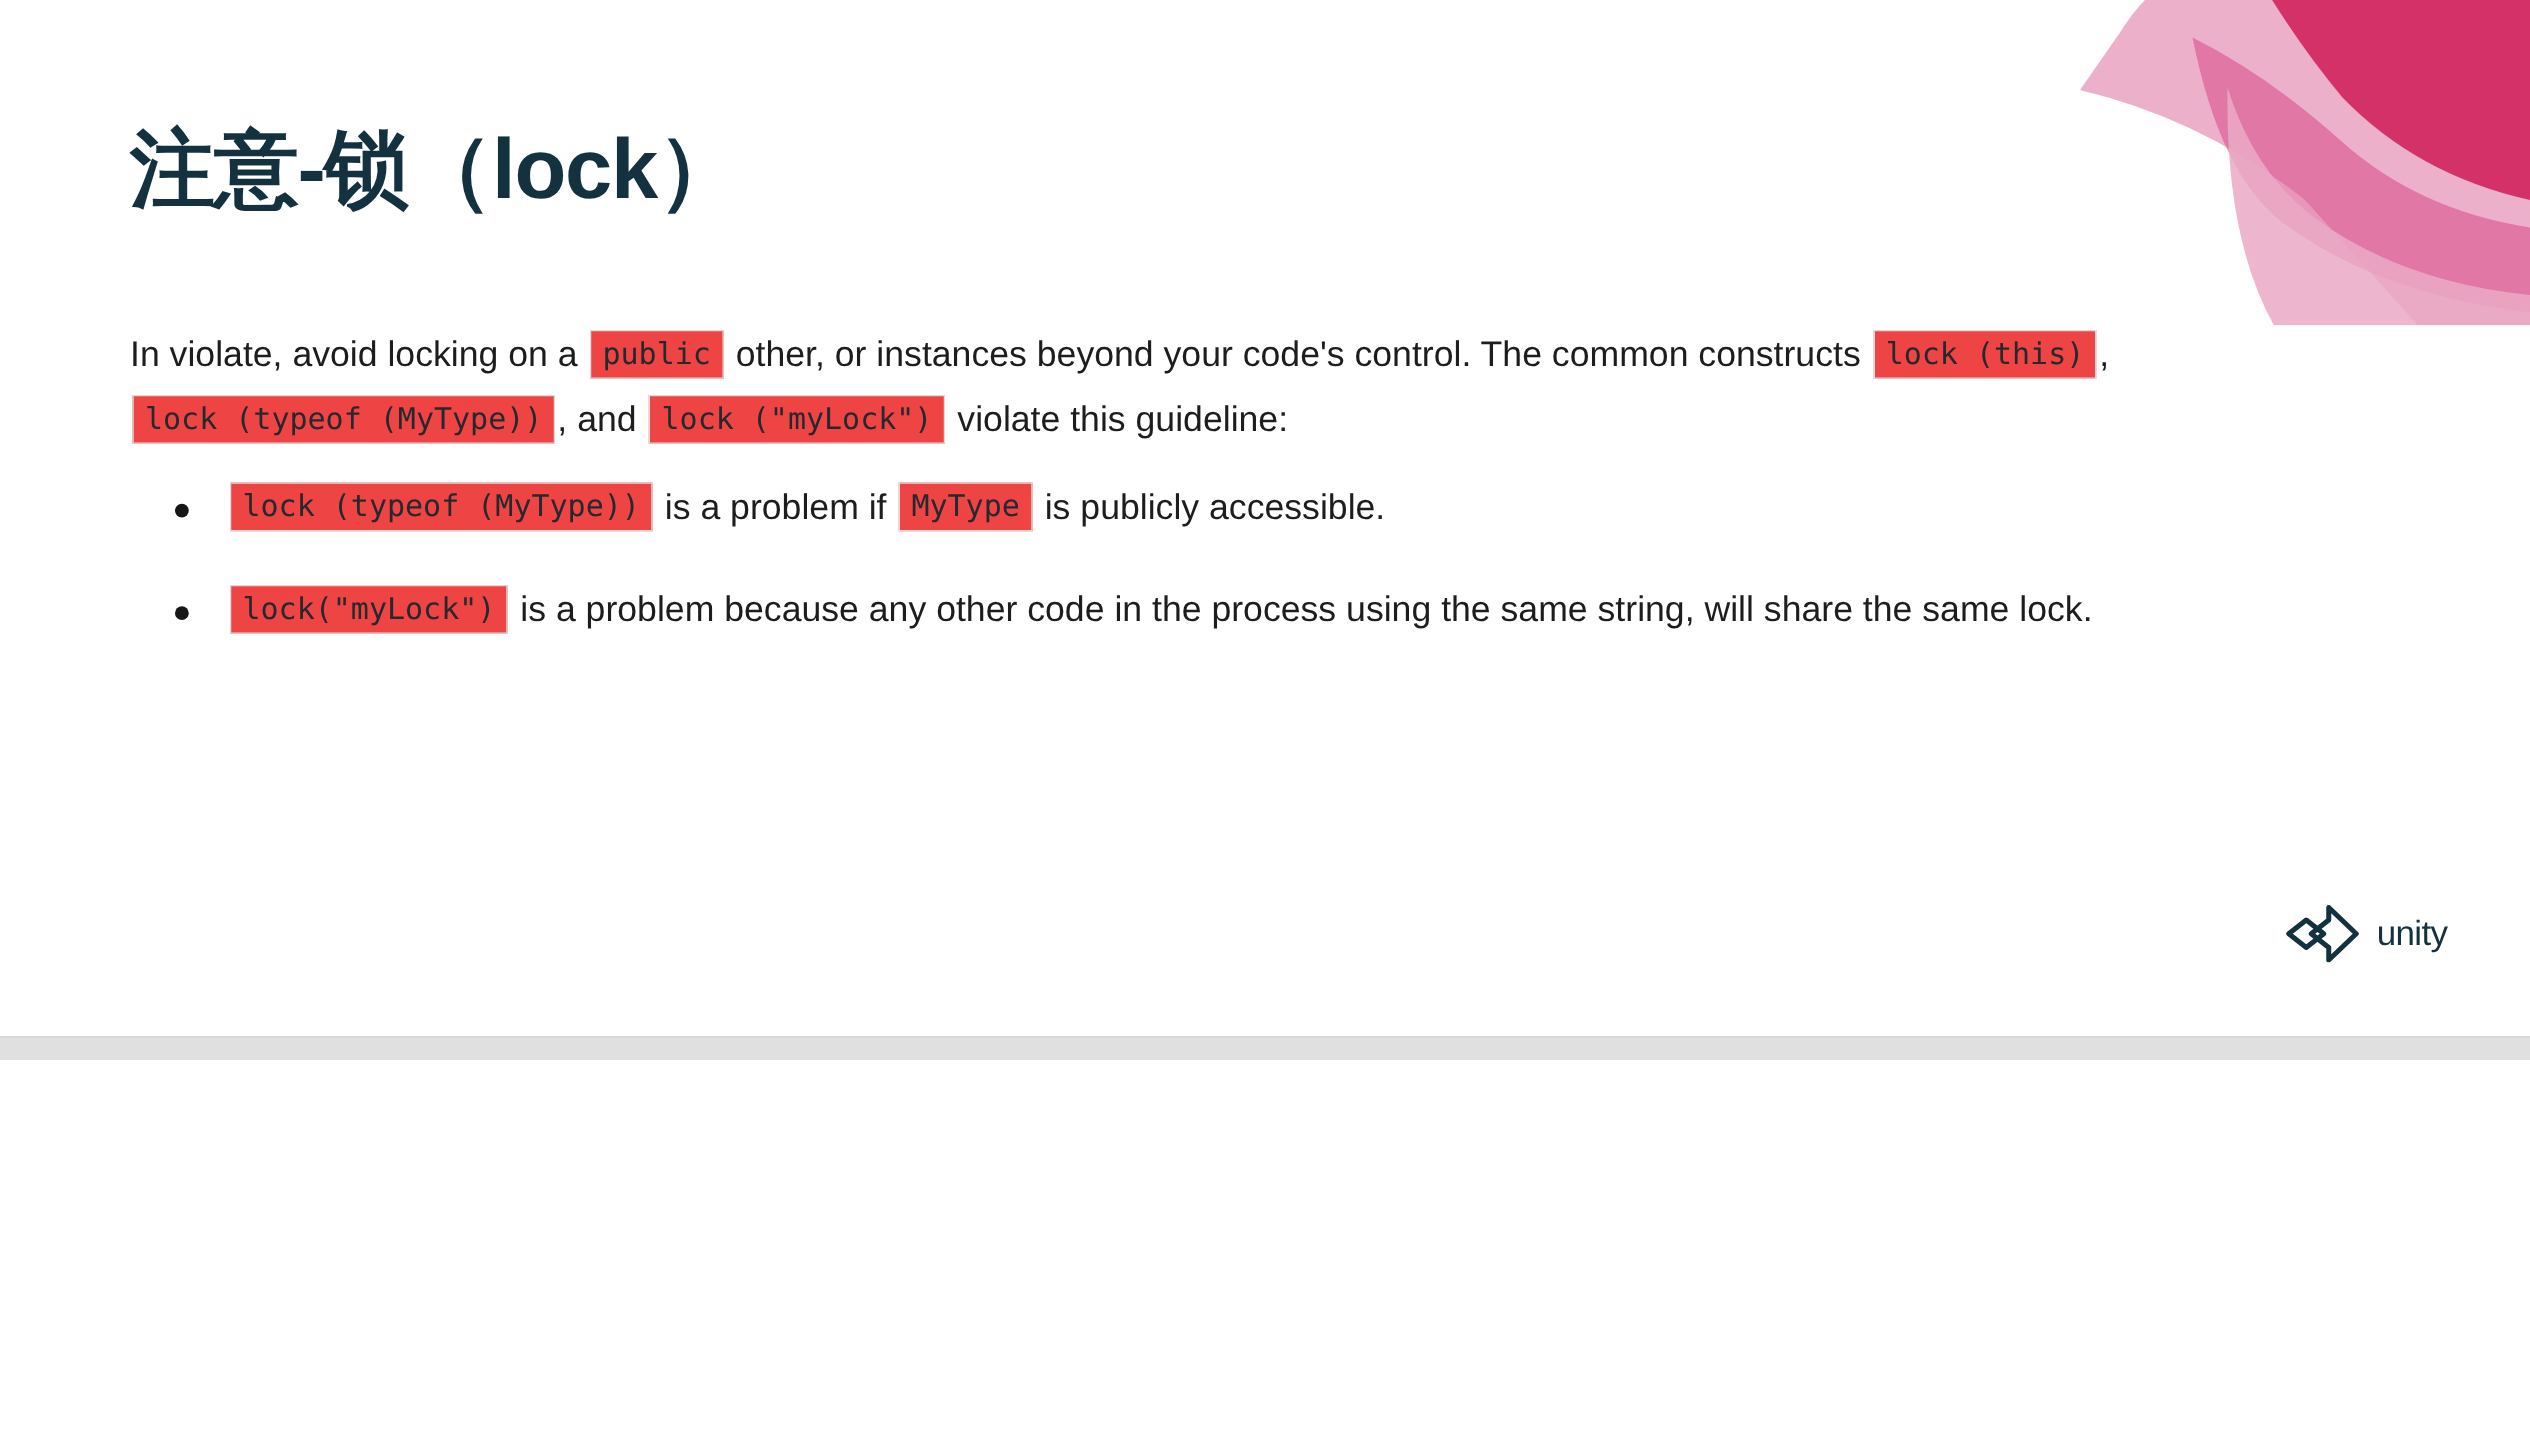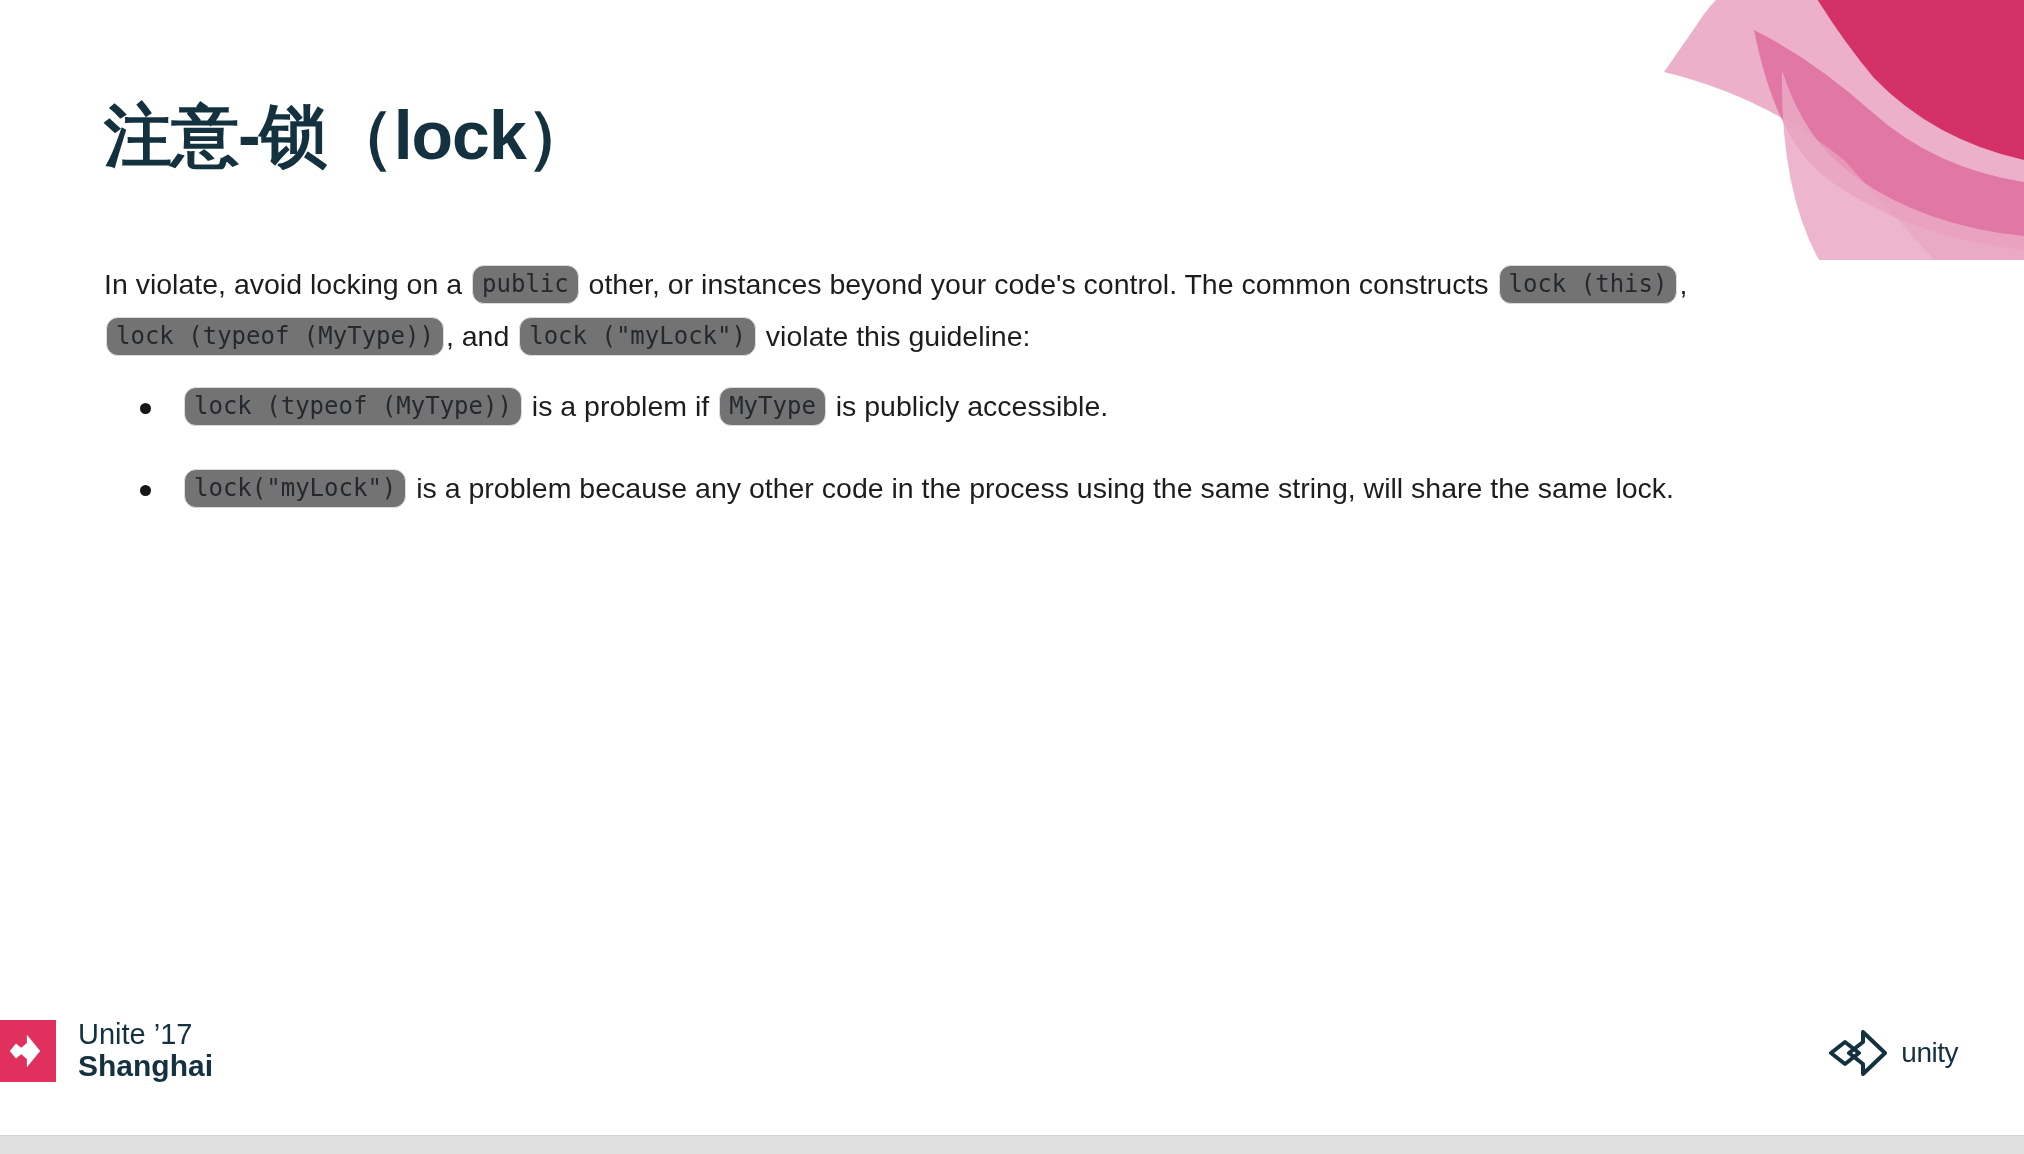--- a/index.html
+++ b/index.html
@@ -9,21 +9,21 @@
   }
   body {
     font-family: "Liberation Sans", sans-serif;
     width: 2024px;
     height: 1154px;
     overflow: hidden;
   }
   #slide {
     position: relative;
     width: 2024px;
-    height: 1154px;
+    height: 848px;
     background: #ffffff;
     overflow: hidden;
   }
 
   
   #ribbons {
     position: absolute;
     top: 0;
     right: 0;
     width: 420px;
@@ -73,23 +73,23 @@
     left: 36px;
     top: 23px;
     width: 11px;
     height: 11px;
     border-radius: 50%;
     background: #161616;
   }
   code, .chip {
     font-family: "DejaVu Sans Mono", "Liberation Mono", monospace;
     font-size: 24px;
-    background: #737373;
+    background: #ef4444;
     border: 1px solid #dcdcdc;
-    border-radius: 12px;
+    border-radius: 0;
     padding: 6px 9px 7px 9px;
     color: #24292e;
     white-space: pre;
     line-height: 1;
     display: inline-block;
     vertical-align: 2px;
     margin: 0 2px;
   }
 
   
@@ -172,31 +172,20 @@
     <p class="para"><span>In violate, avoid locking on a </span><code class="chip">public</code><span> other, or instances beyond your code's control. The common constructs </span><code class="chip">lock (this)</code><span>, </span><code class="chip">lock (typeof (MyType))</code><span>, and </span><code class="chip">lock ("myLock")</code><span> violate this guideline:</span></p>
 
     <ul id="bullets">
       <li><code class="chip">lock (typeof (MyType))</code><span> is a problem if </span><code class="chip">MyType</code><span> is publicly accessible.</span></li>
       <li><code class="chip">lock("myLock")</code><span> is a problem because any other code in the process using the same string, will share the same lock.</span></li>
     </ul>
 
 
   </div>
 
-  <div id="footer-left">
-    <div id="unite-mark">
-      <svg width="38" height="38" viewBox="0 0 40 40" aria-hidden="true">
-        <path d="M36 20 L22 3 L22 11.5 L12 20 L22 28.5 L22 37 Z M20 20 L10.5 12 L4 20 L10.5 28 Z" fill="#ffffff"></path>
-      </svg>
-    </div>
-    <div id="unite-text">
-      <div id="unite-line1">Unite ’17</div>
-      <div id="unite-line2">Shanghai</div>
-    </div>
-  </div>
 
   <div id="footer-right">
     <svg width="62" height="46" viewBox="0 0 62 46" aria-hidden="true">
       <path d="M58 23 L36 2 L36 12 L22 23 L36 34 L36 44 Z M32 23 L18 12 L4 23 L18 34 Z" fill="none" stroke="#14313f" stroke-width="4" stroke-linejoin="round"></path>
     </svg>
     <div id="unity-word">unity</div>
   </div>
 
   <div id="bottom-strip"></div>
 

